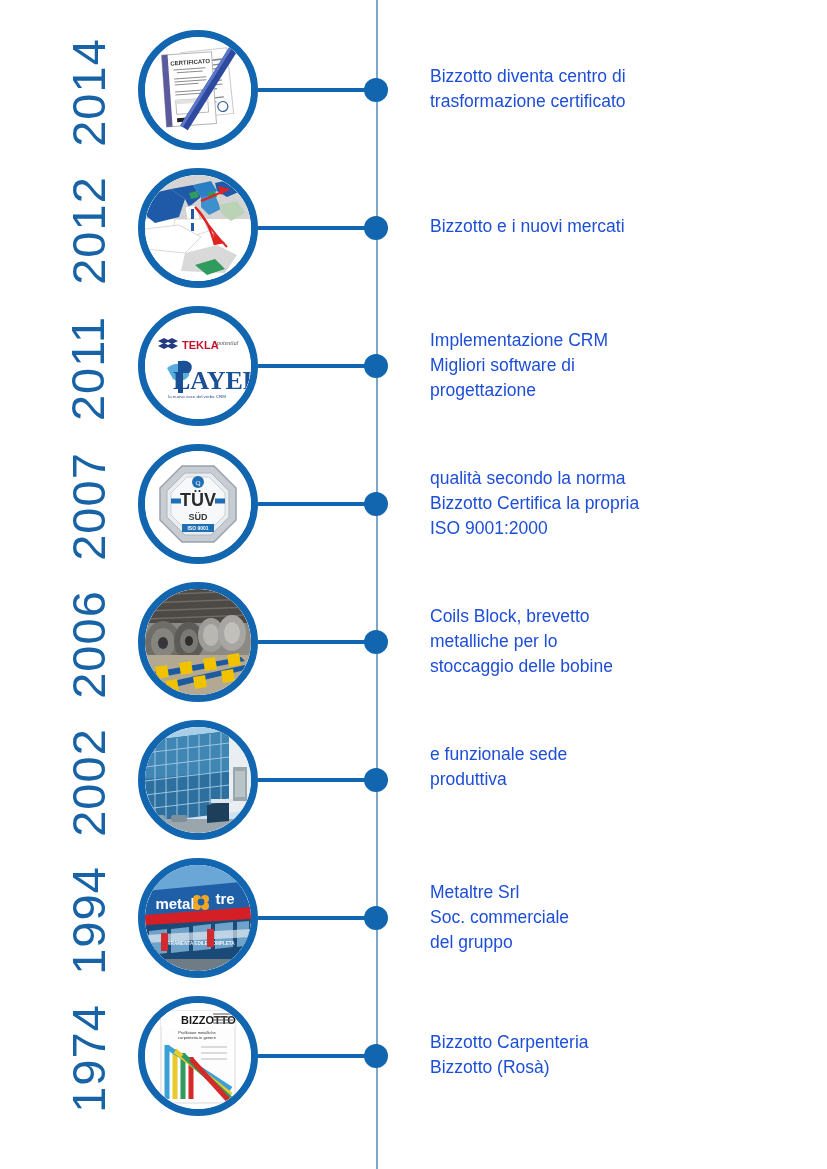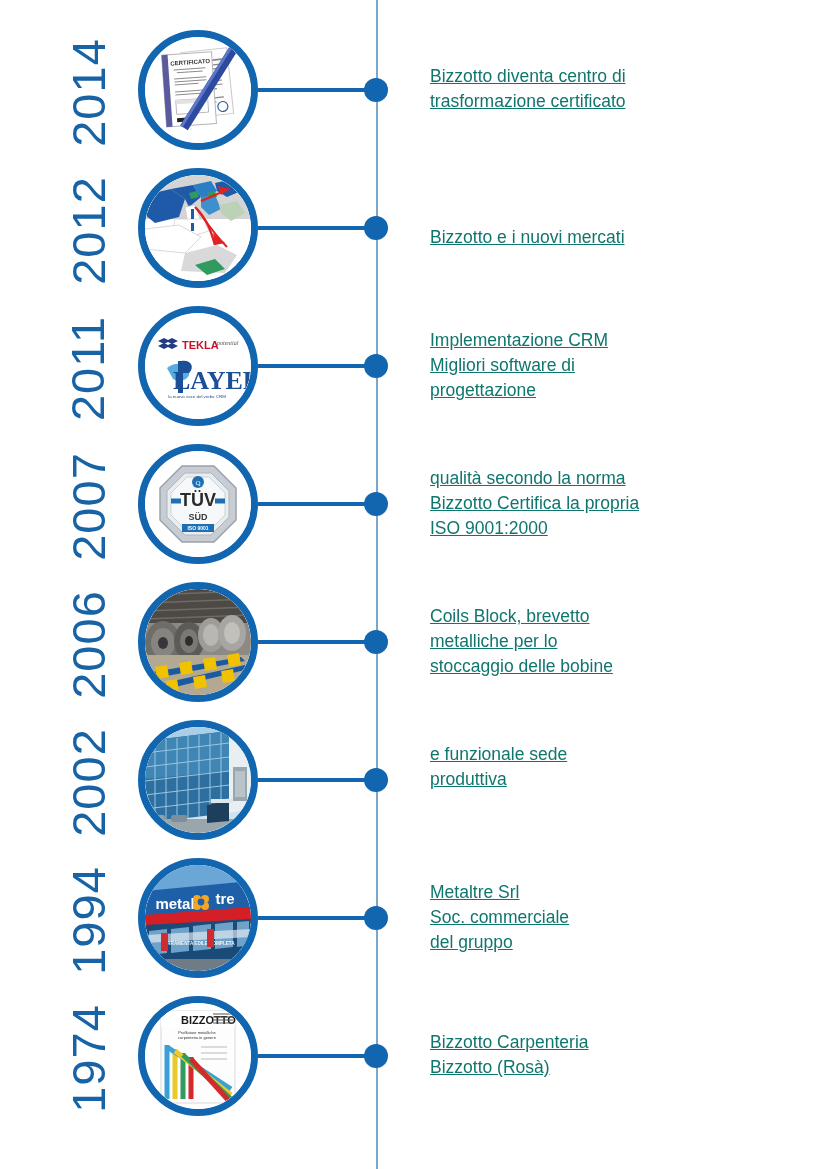--- a/index.html
+++ b/index.html
@@ -101,24 +101,23 @@
   }
 
   
   .label {
     position: absolute;
     left: 430px;
     width: 330px;
     font-family: "Liberation Sans", sans-serif;
     font-size: 17.5px;
     line-height: 25px;
-    color: #0f766e;
-    text-decoration: underline;
-  }
-  .label.lines1 { top: 63px; }
+    color: #1d4ed8;
+  }
+  .label.lines1 { top: 52px; }
   .label.lines2 { top: 40px; }
   .label.lines3 { top: 28px; }
   .label-line { display: block; white-space: nowrap; }
 </style>
 </head>
 <body>
 
 <div id="page">
 
   <div class="axis-line"></div>

